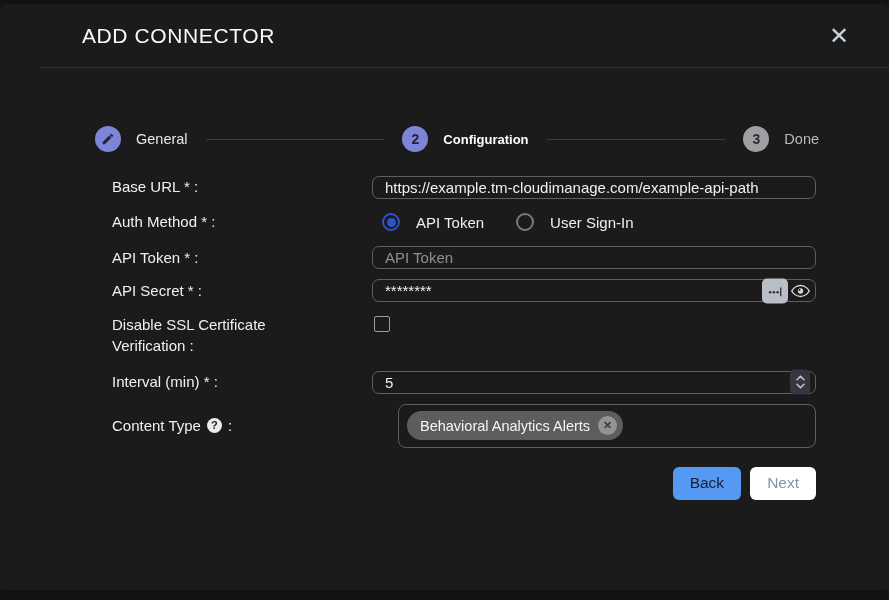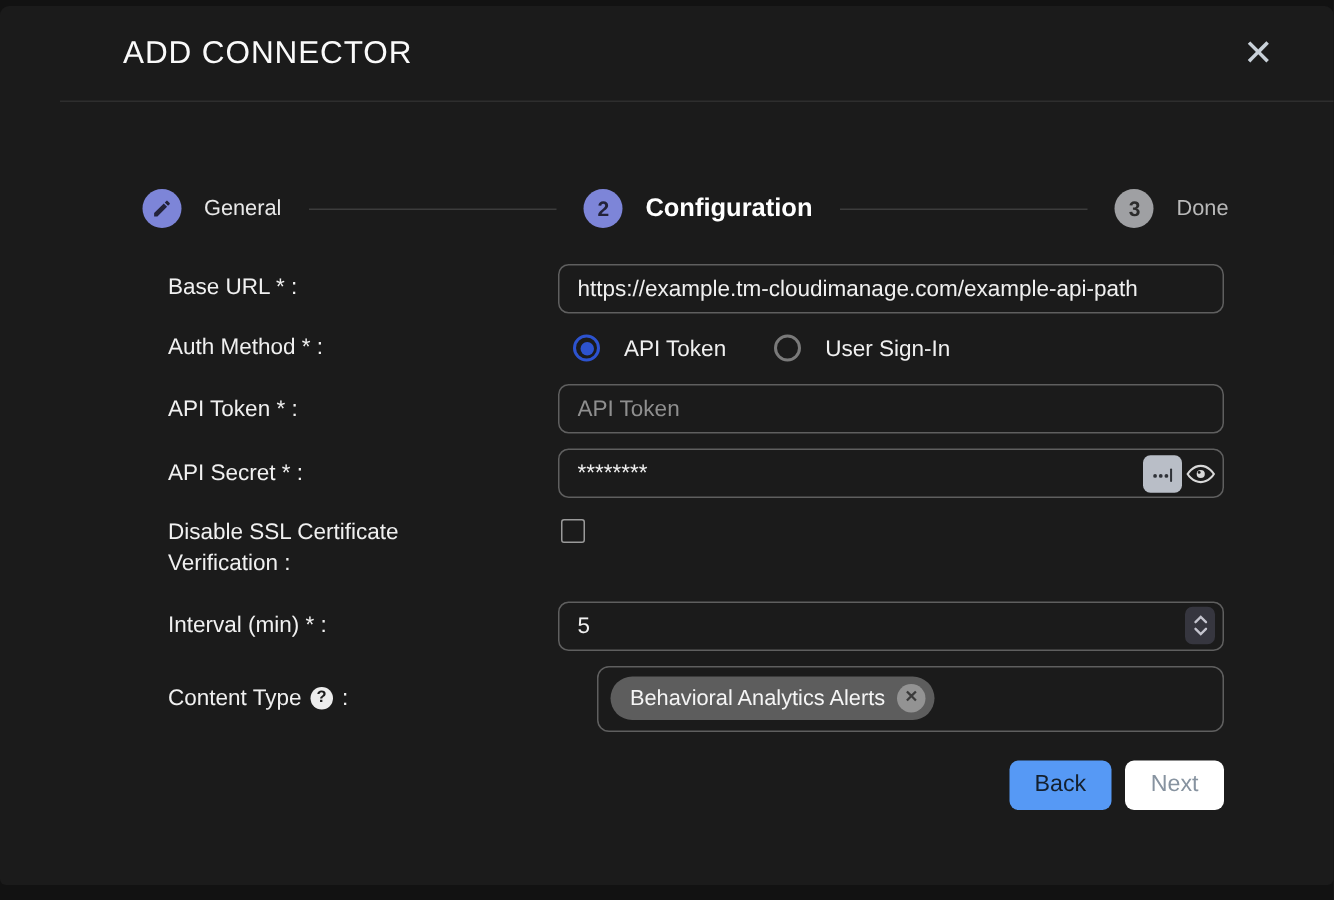--- a/index.html
+++ b/index.html
@@ -36,34 +36,34 @@
   }
   .step { display: flex; align-items: center; }
   .step-circle {
     width: 26px; height: 26px; border-radius: 50%;
     display: flex; align-items: center; justify-content: center;
     font-size: 14px; font-weight: 600; flex: 0 0 26px;
   }
   .step-complete .step-circle, .step-active .step-circle { background: #7d85d8; color: #23233a; }
   .step-pending .step-circle { background: #9fa0a3; color: #2c2c2c; }
   .step-label { margin-left: 15px; font-size: 14.5px; color: #e8e8e8; white-space: nowrap; }
-  .step-active .step-label { font-weight: 700; font-size: 17px; color: #ffffff; }
+  .step-active .step-label { font-weight: 700; font-size: 13px; color: #ffffff; }
   .step-pending .step-label { color: #b9b9b9; }
   .step-line { flex: 1 1 auto; height: 1px; background: #3c3c3c; margin: 0 18px; }
   
   .form { padding: 0 73px 0 72px; }
   .form-row { display: flex; align-items: center; margin-bottom: 13px; }
   .form-row.align-top { align-items: flex-start; }
   .form-label {
     flex: 0 0 260px; width: 260px; padding-right: 10px;
     font-size: 15px; color: #f0f0f0; line-height: 1.35;
   }
   .field-col { flex: 1 1 auto; position: relative; }
   .text-input {
-    width: 100%; height: 33px;
+    width: 100%; height: 23px;
     background: transparent; border: 1px solid #5f5f5f; border-radius: 7px;
     color: #f0f0f0; font-size: 15px; padding: 0 12px;
     font-family: "Liberation Sans", sans-serif; outline: none;
   }
   .text-input::placeholder { color: #8f8f8f; }
   
   .radio-group { display: flex; align-items: center; gap: 32px; padding-left: 10px; }
   .radio-option { display: flex; align-items: center; gap: 16px; cursor: pointer; }
   .radio-circle {
     width: 18px; height: 18px; border-radius: 50%;

